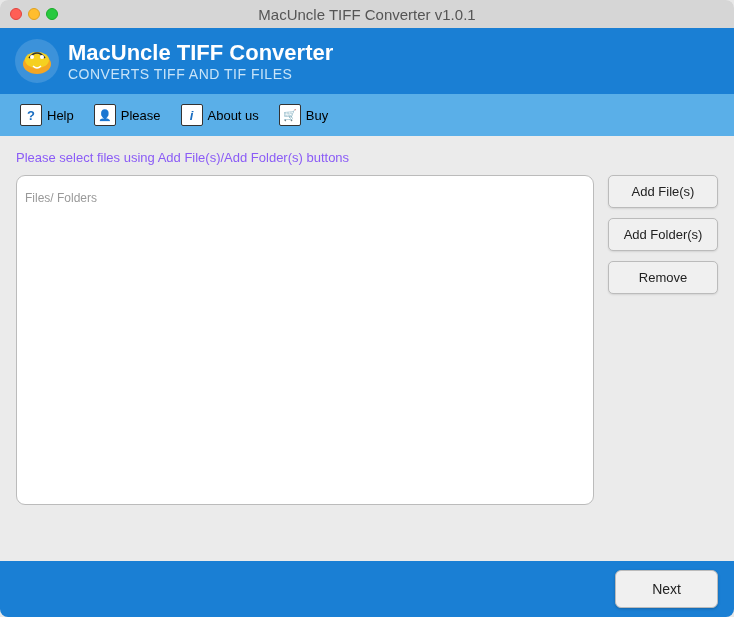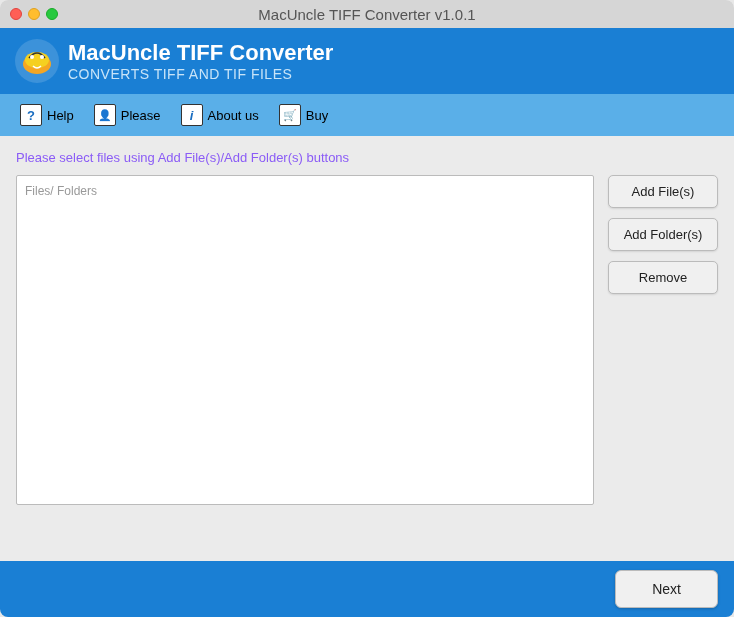--- a/index.html
+++ b/index.html
@@ -112,22 +112,22 @@
     .content-area {
       display: flex;
       gap: 14px;
       align-items: flex-start;
     }
     .file-list-box {
       flex: 1;
       height: 330px;
       background: #fff;
       border: 1px solid #bbb;
-      border-radius: 2px;
-      padding: 5px 8px;
+      border-radius: 9px;
+      padding: 12px 8px;
       overflow-y: auto;
     }
     .file-list-placeholder {
       font-size: 12px;
       color: #999;
     }
     .action-buttons {
       display: flex;
       flex-direction: column;
       gap: 10px;

